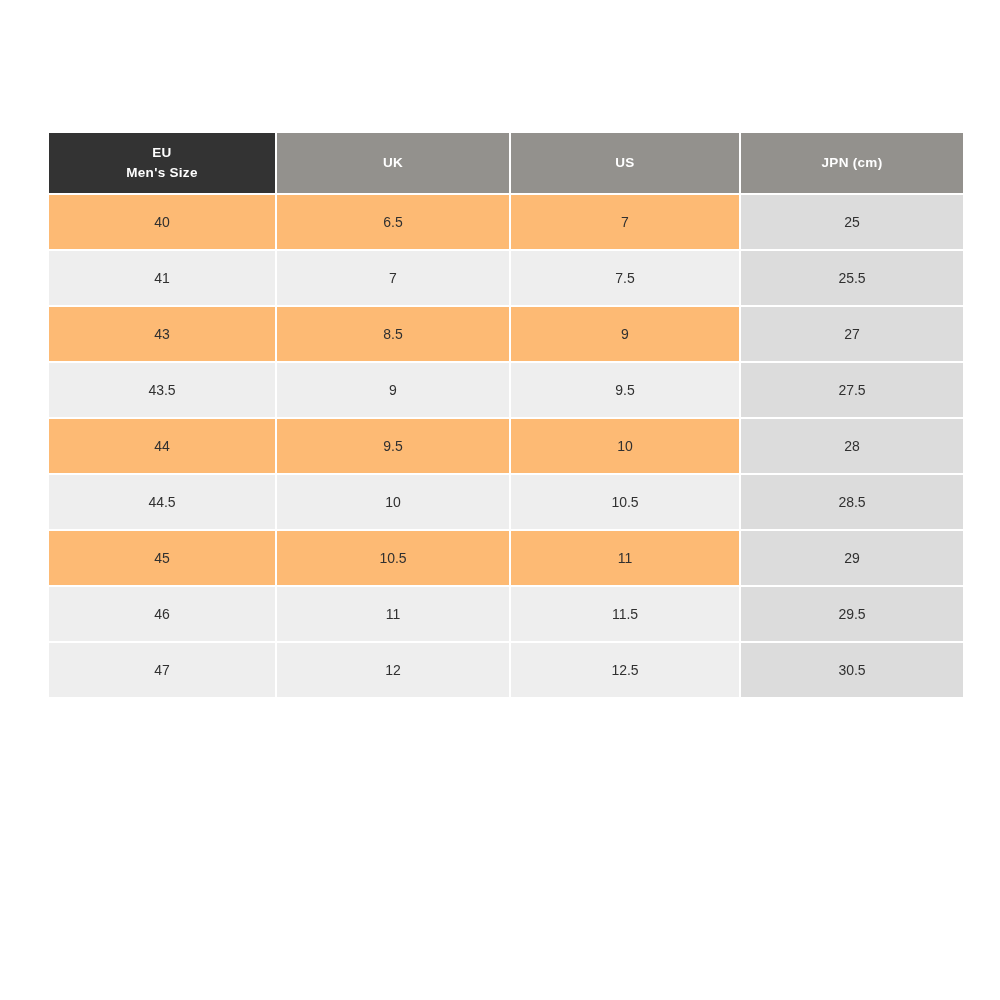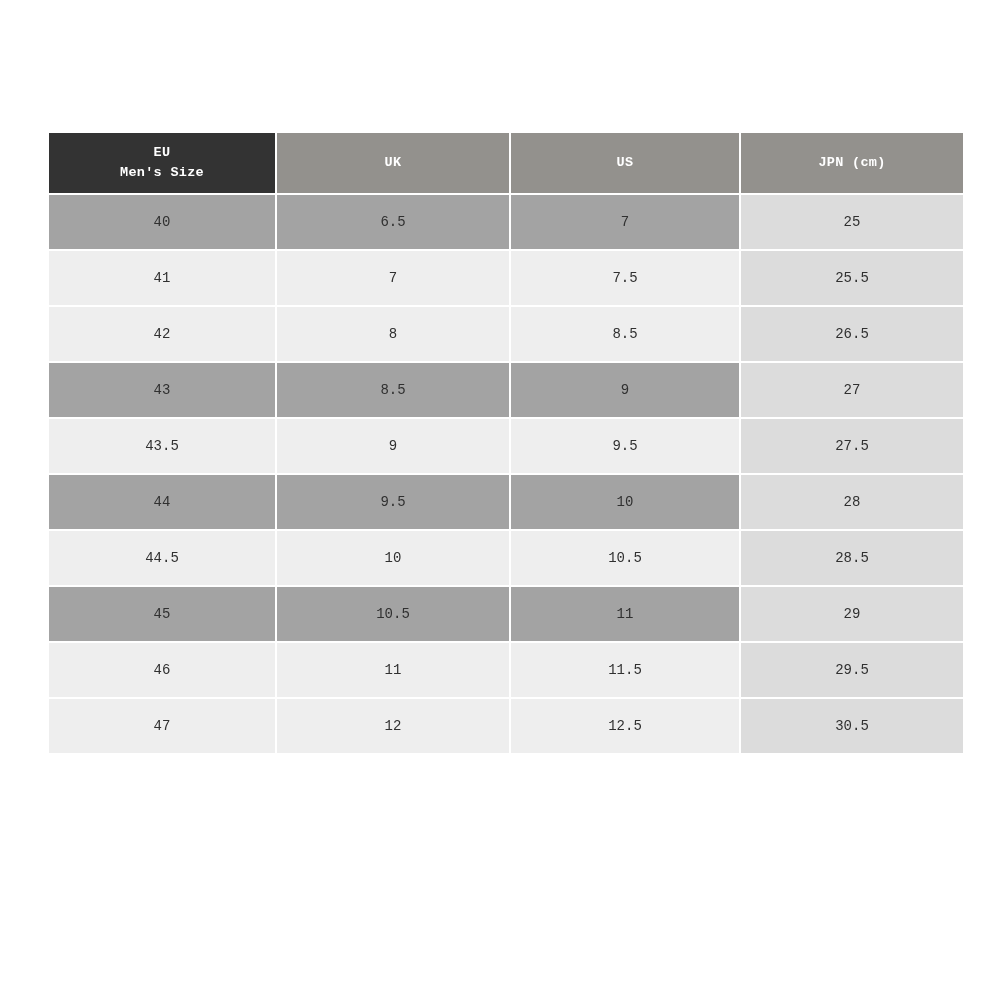--- a/index.html
+++ b/index.html
@@ -10,21 +10,20 @@
     width: 1000px;
     height: 1000px;
     background: #ffffff;
     font-family: "Liberation Sans", sans-serif;
     overflow: hidden;
   }
   .page {
     position: relative;
     width: 909px;
     height: 1000px;
-    font-family: Liberation Mono, monospace;
   }
   .size-table {
     position: absolute;
     left: 47px;
     top: 131px;
     width: 910px;
     border-collapse: separate;
     border-spacing: 2px 2px;
     table-layout: fixed;
   }
@@ -55,21 +54,21 @@
 
   .size-table td {
     height: 54px;
     padding: 0;
     text-align: center;
     vertical-align: middle;
     color: #303030;
     font-size: 14px;
     font-weight: normal;
   }
-  tr.row-odd  td.cell-std { background: #a3a3a3; }
+  tr.row-odd  td.cell-std { background: #fdba74; }
   tr.row-even td.cell-std { background: #eeeeee; }
   td.cell-jpn { background: #dcdcdc; }
 </style>
 </head>
 <body>
 
 <div class="page">
 
   <table class="size-table">
     <colgroup>
@@ -94,26 +93,20 @@
         <td class="cell-std">40</td>
         <td class="cell-std">6.5</td>
         <td class="cell-std">7</td>
         <td class="cell-jpn">25</td>
       </tr>
       <tr class="row-even">
         <td class="cell-std">41</td>
         <td class="cell-std">7</td>
         <td class="cell-std">7.5</td>
         <td class="cell-jpn">25.5</td>
-      </tr>
-      <tr class="row-even">
-        <td class="cell-std">42</td>
-        <td class="cell-std">8</td>
-        <td class="cell-std">8.5</td>
-        <td class="cell-jpn">26.5</td>
       </tr>
       <tr class="row-odd">
         <td class="cell-std">43</td>
         <td class="cell-std">8.5</td>
         <td class="cell-std">9</td>
         <td class="cell-jpn">27</td>
       </tr>
       <tr class="row-even">
         <td class="cell-std">43.5</td>
         <td class="cell-std">9</td>

